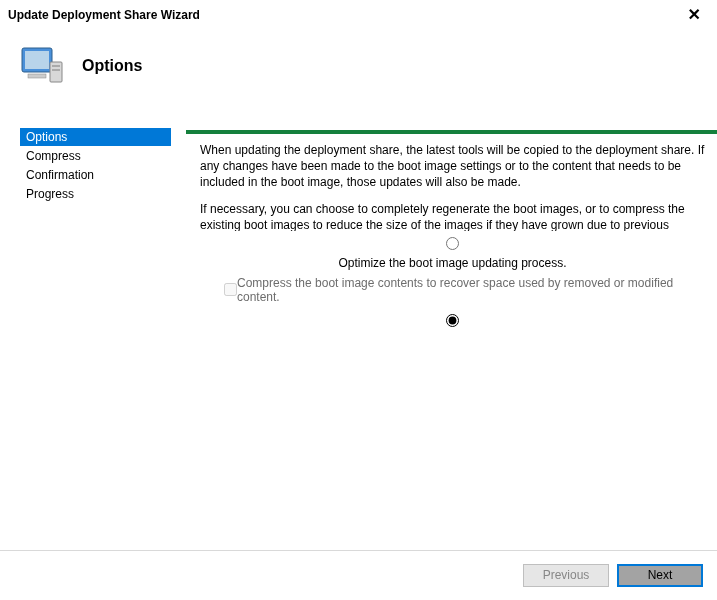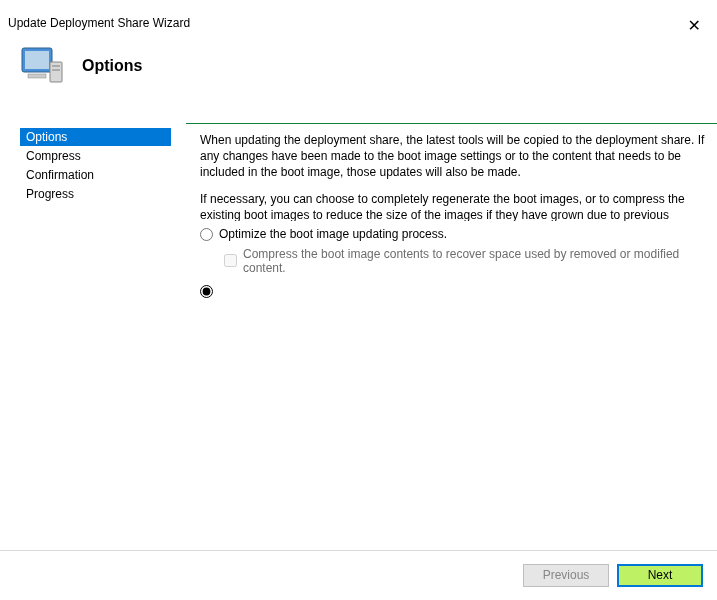--- a/index.html
+++ b/index.html
@@ -8,23 +8,25 @@
       font-size: 12px;
       background: #fff;
       color: #000;
       width: 717px;
       height: 600px;
       overflow: hidden;
       position: relative;
     }
     .titlebar {
       display: flex;
+      align-items: center;
       justify-content: space-between;
-      padding: 16px 10px 4px 8px;
+      padding: 6px 10px 4px 8px;
       height: 28px;
+      font-weight: bold;
     }
     .titlebar .title { font-size: 12px; }
     .close-x {
       font-size: 16px;
       font-family: Arial, sans-serif;
       line-height: 1;
       padding: 2px 6px;
       cursor: default;
     }
     .header {
@@ -57,38 +59,39 @@
       cursor: default;
       font-size: 12px;
     }
     .sidebar-item.selected {
       background: #0078d7;
       color: #fff;
     }
     .content {
       flex: 1;
       padding: 8px 12px 8px 14px;
-      border-top: 1px solid #15803d;
-      margin-top: 3px;
+      border-top: 4px solid #15803d;
+      margin-top: 10px;
       position: relative;
       overflow: hidden;
     }
     .desc { font-size: 12px; line-height: 1.35; margin-bottom: 10px; }
     .desc2 { font-size: 12px; line-height: 1.35; margin-bottom: 0; height: 30px; overflow: hidden; }
     .opt-row {
       display: flex;
-      align-items: flex-end;
+      align-items: center;
       gap: 6px;
       margin: 6px 0 6px 0;
       font-size: 12px;
+      flex-direction: column;
     }
     .opt-sub {
       display: flex;
       align-items: center;
-      gap: 6px;
+      gap: 0;
       margin: 6px 0 10px 24px;
       font-size: 12px;
       color: #6d6d6d;
     }
     .opt-sub input[type="checkbox"] { accent-color: #999; }
     input[type="radio"] {
       width: 13px; height: 13px;
       accent-color: #000;
     }
     .footer {
@@ -101,21 +104,21 @@
       align-items: center;
       gap: 8px;
       padding-right: 14px;
       background: #fff;
     }
     .btn {
       width: 86px;
       height: 23px;
       font-family: inherit;
       font-size: 12px;
-      background: #bef264;
+      background: #a3a3a3;
       border: 1px solid #adadad;
       cursor: default;
       text-align: center;
       line-height: 21px;
     }
     .btn.default {
       border: 2px solid #0078d7;
       line-height: 19px;
     }
     .btn.disabled {

